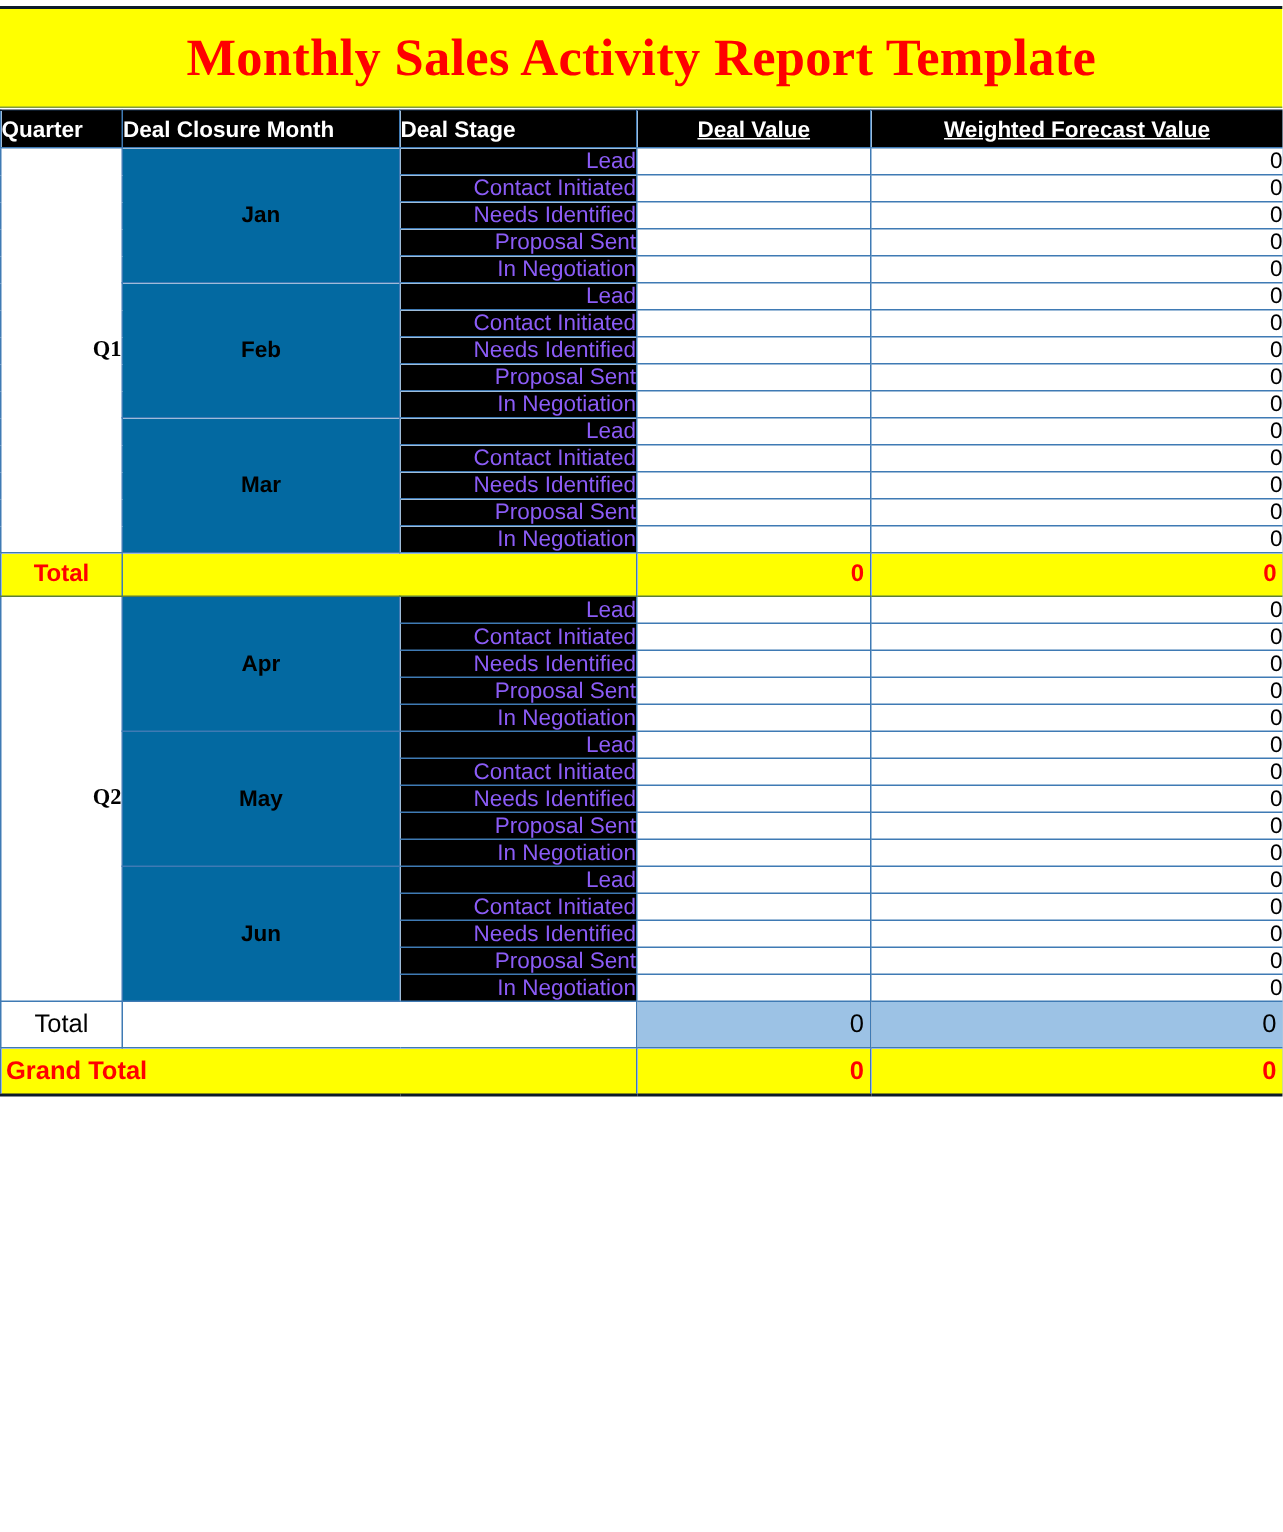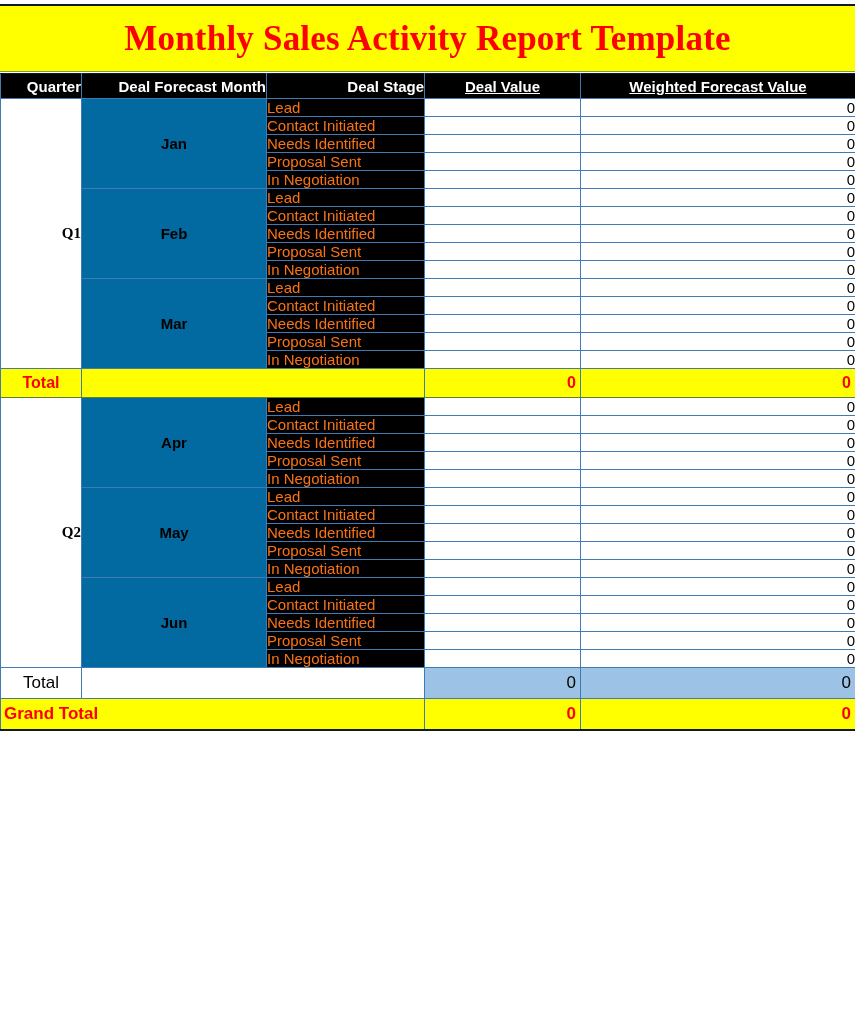--- a/index.html
+++ b/index.html
@@ -77,43 +77,43 @@
   
   tr.hdr th {
     background: #000000;
     color: #ffffff;
     height: 25px;
     font-weight: bold;
     font-size: 15px;
     border-top: 1px solid #0d1b2a;
     border-bottom: 1px solid #3f7ab4;
   }
-  th.h-left { text-align: right; padding-left: 3px; }
+  th.h-left { text-align: left; padding-left: 3px; }
   th.h-center { text-align: center; text-decoration: underline; }
 
   
   td.quarter-cell {
     background: #ffffff;
     color: #000000;
     text-align: right;
     font-weight: bold;
     font-size: 17px;
     font-family: "Liberation Serif", "DejaVu Serif", serif;
   }
   td.month-cell {
     background: #0369a1;
     color: #000000;
     text-align: center;
     font-weight: bold;
     font-size: 19px;
   }
   td.stage-cell {
     background: #000000;
-    color: #f97316;
-    text-align: left;
+    color: #8b5cf6;
+    text-align: right;
     padding-left: 4px;
     font-size: 15px;
     height: 14px;
   }
   td.val-cell {
     background: #ffffff;
     color: #000000;
     text-align: right;
     padding-right: 4px;
     font-size: 15px;
@@ -177,21 +177,21 @@
     <colgroup>
       <col class="c-quarter">
         <col class="c-month">
         <col class="c-stage">
         <col class="c-value">
         <col class="c-weight">
     </colgroup>
     <thead>
       <tr class="hdr">
         <th class="h-left">Quarter</th>
-        <th class="h-left">Deal Forecast Month</th>
+        <th class="h-left">Deal Closure Month</th>
         <th class="h-left">Deal Stage</th>
         <th class="h-center">Deal Value</th>
         <th class="h-center">Weighted Forecast Value</th>
       </tr>
     </thead>
     <tbody id="grid-body">
         <tr>
           <td class="quarter-cell" rowspan="15">Q1</td>
           <td class="month-cell" rowspan="5">Jan</td>
           <td class="stage-cell">Lead</td>

